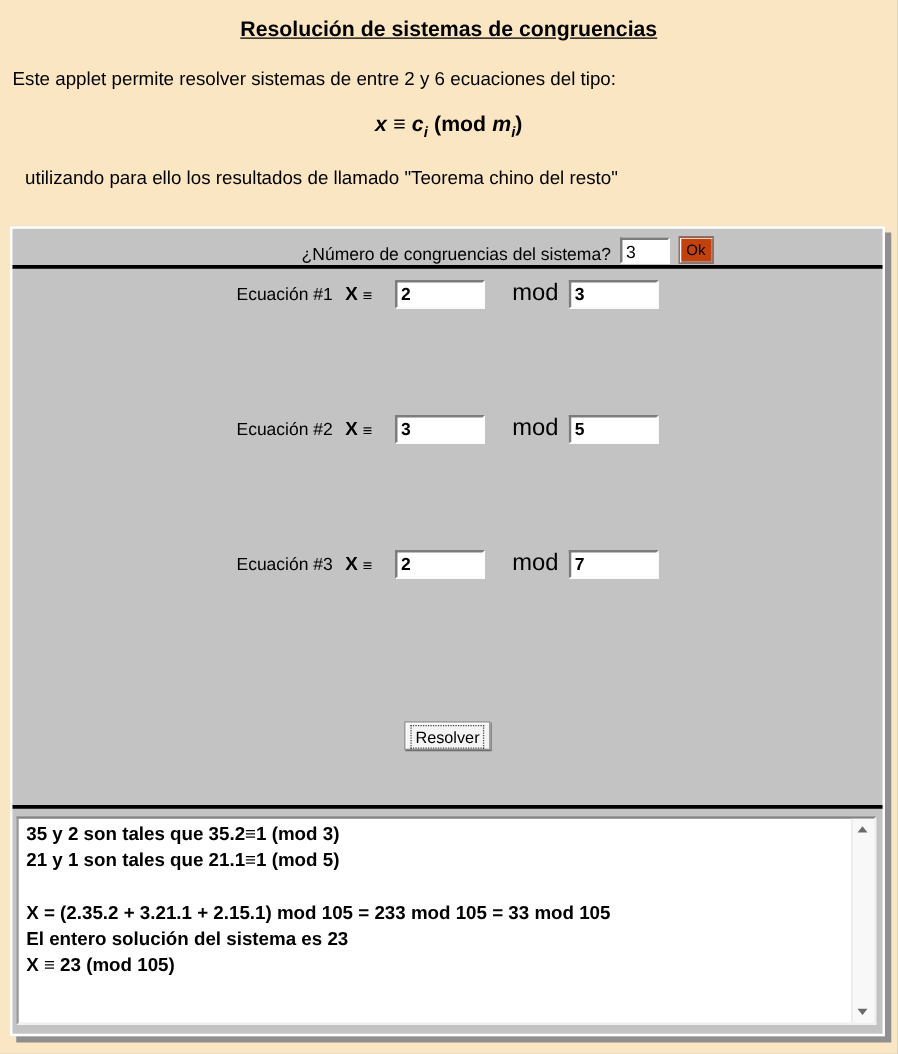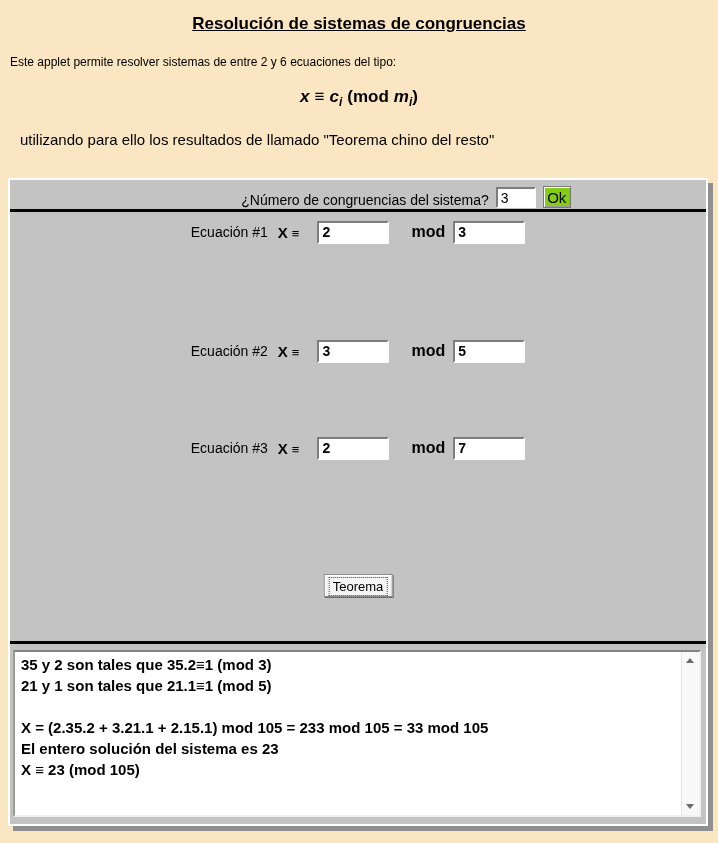--- a/index.html
+++ b/index.html
@@ -7,21 +7,21 @@
     width:718px;height:843px;overflow:hidden;
     background:#FAE6C2;
     font-family:"Liberation Sans","DejaVu Sans",sans-serif;
     color:#000;
   }
   
   .page-title{
     margin:14px 0 0;text-align:center;
     font-size:17px;font-weight:bold;text-decoration:underline;
   }
-  .intro{margin:21px 0 0 10px;font-size:12px;}
+  .intro{margin:21px 0 0 10px;font-size:15px;}
   .formula{
     margin:18px 0 0;text-align:center;
     font-size:17px;font-weight:bold;
   }
   .formula .it{font-style:italic;}
   .formula sub{font-size:12px;font-style:italic;}
   .formula .sp{margin-left:5px;}
   .outro{margin:22px 0 0 20px;font-size:15px;}
 
   
@@ -46,42 +46,42 @@
     padding-left:48px;
   }
   .question-row .q-label{margin-right:7px;}
   .num-input{
     width:30px;height:15px;
     border:2px solid;border-color:#7C7C7C #FDFDFD #FDFDFD #7C7C7C;
     background:#FFF;font-family:inherit;font-size:14px;padding:1px 3px;
   }
   .ok-button{
     margin-left:7px;width:28px;height:22px;
-    background:#84cc16;border:1px solid #7A7A7A;
+    background:#c2410c;border:1px solid #7A7A7A;
     box-shadow:inset 1px 1px 0 #FFF, inset -1px -1px 0 #9C9C9C;
-    font-family:inherit;font-size:15px;padding:0;cursor:pointer;
+    font-family:inherit;font-size:12px;padding:0;cursor:pointer;
   }
 
   .eq-row{
     position:absolute;left:0;width:100%;height:26px;
     display:flex;align-items:center;justify-content:center;
   }
   .eq-row-1{top:39px;}
-  .eq-row-2{top:158px;justify-content:center;}
+  .eq-row-2{top:147px;justify-content:center;}
   .eq-row-3{top:255px;}
   .eq-label{font-size:14px;margin-right:10px;}
   .eq-x{font-size:15px;font-weight:bold;}
   .eq-equiv{font-size:13px;margin:3px 18px 0 4px;}
   .eq-input{
     width:62px;height:17px;
     border:2px solid;border-color:#7C7C7C #FDFDFD #FDFDFD #7C7C7C;
     background:#FFF;font-family:inherit;font-size:14px;font-weight:bold;
     padding:1px 3px;
   }
-  .eq-mod{font-size:16px;font-weight:bold;margin:0 8px 0 22px;}
+  .eq-mod{font-size:19px;font-weight:normal;margin:0 8px 0 22px;}
 
   .instruction{
     position:absolute;top:362px;left:1px;width:695px;
     font-size:14px;white-space:pre;overflow:hidden;
   }
   .solve-button{
     position:absolute;top:394px;left:50%;transform:translateX(-50%);
     height:23px;background:#F4F4F4;
     border:1px solid #8A8A8A;
     box-shadow:1px 1px 0 #6E6E6E, inset 1px 1px 0 #FFF;
@@ -162,21 +162,21 @@
     <span class="eq-label">Ecuación #3</span>
     <span class="eq-x">X</span>
     <span class="eq-equiv">≡</span>
     <input class="eq-input" type="text" value="2" style="">
     <span class="eq-mod">mod</span>
     <input class="eq-input" type="text" value="7" style="">
   </div>
 
 
   <button class="solve-button">
-    <span class="focus-rect">Teorema</span>
+    <span class="focus-rect">Resolver</span>
   </button>
 
   <div class="black-line line-2"></div>
 
   <div class="output-box">
     <div class="output-text"><div>35 y 2 son tales que 35.2≡1 (mod 3)</div><div>21 y 1 son tales que 21.1≡1 (mod 5)</div><div>&nbsp;</div><div>X = (2.35.2 + 3.21.1 + 2.15.1) mod 105 = 233 mod 105 = 33 mod 105</div><div>El entero solución del sistema es 23</div><div>X ≡ 23 (mod 105)</div></div>
     <div class="scrollbar">
       <div class="scroll-btn up">
           <span class="tri tri-up"></span>
         </div>

